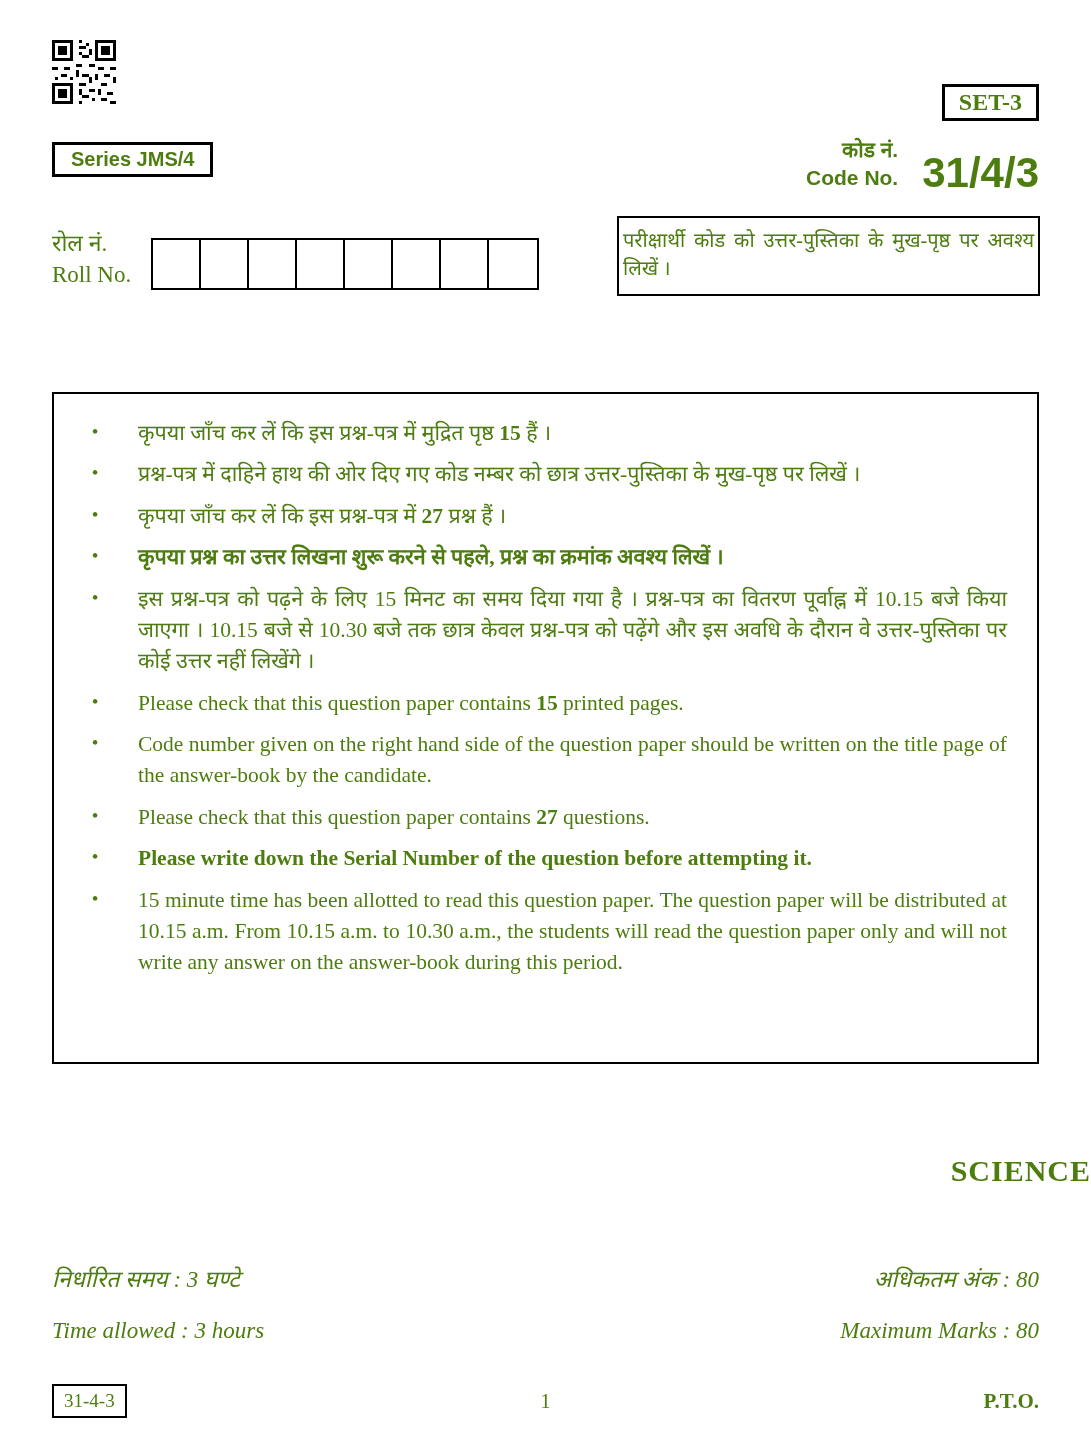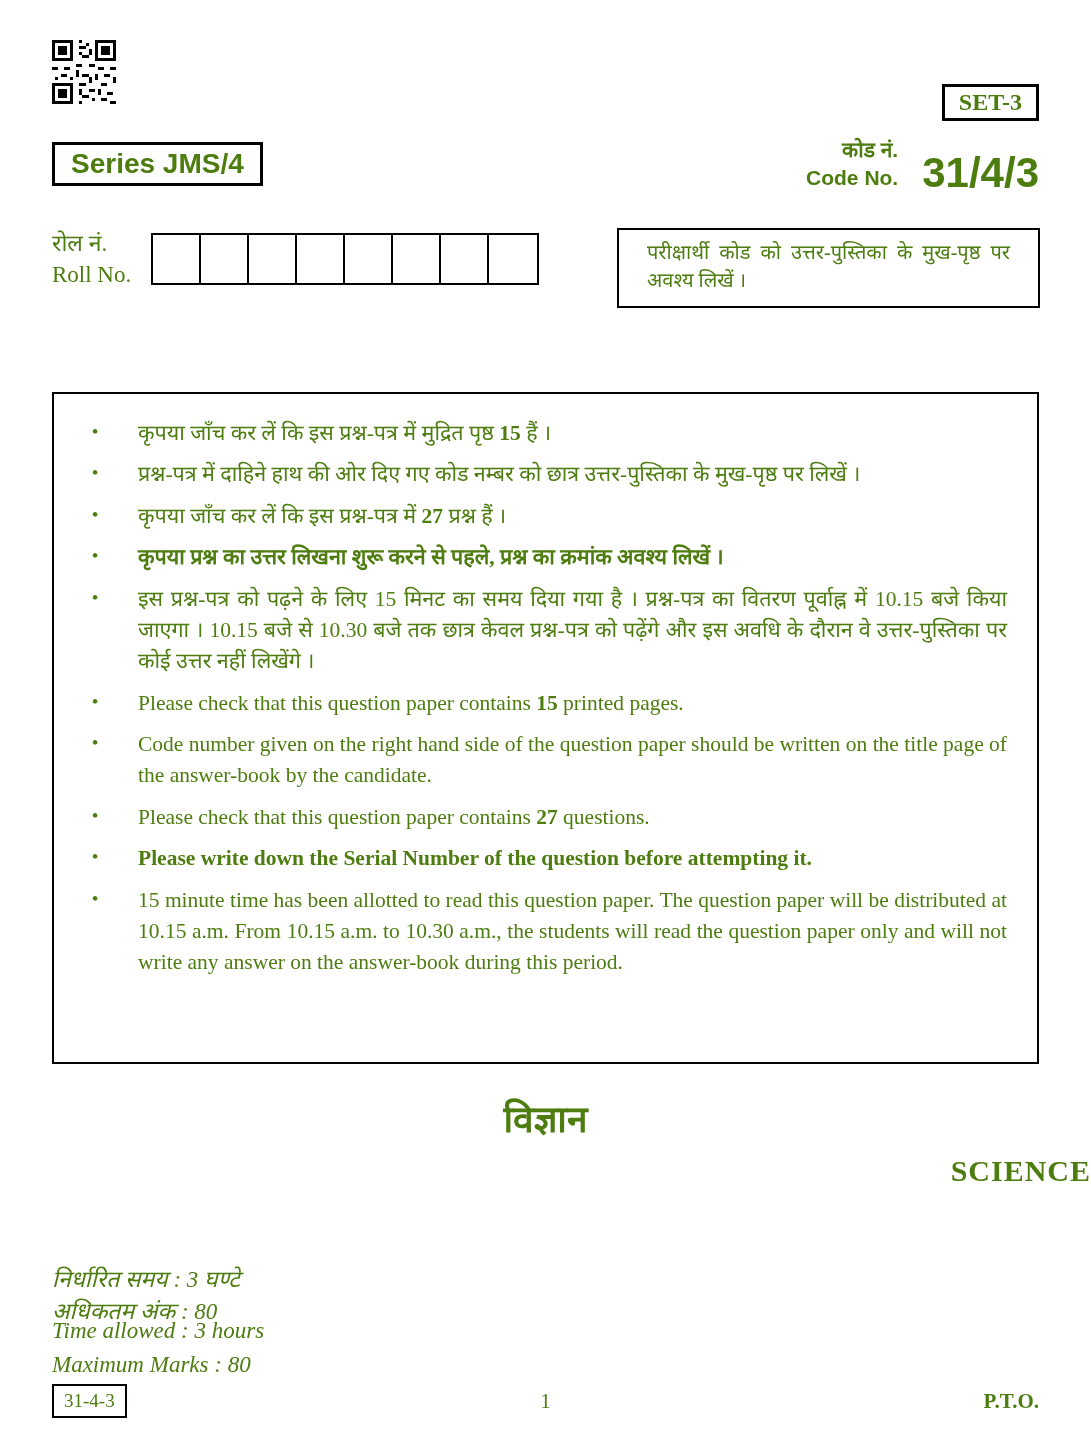--- a/index.html
+++ b/index.html
@@ -25,52 +25,52 @@
     border: 3px solid #000; padding: 2px 14px;
     font-weight: bold; font-size: 24px;
     font-family: "Liberation Serif", serif;
   }
 
   
   .series-box {
     position: absolute; top: 138px; left: 52px;
     border: 3px solid #000; padding: 3px 16px;
     font-family: "Liberation Sans", sans-serif;
-    font-weight: bold; font-size: 28px;
+    font-weight: bold; font-size: 20px;
   }
 
   
   .code-block {
     position: absolute; top: 132px; right: 52px;
     display: flex; align-items: flex-end; gap: 24px;
   }
   .code-labels {
     text-align: right;
     font-family: "Liberation Sans", sans-serif;
     font-weight: bold; font-size: 21px; line-height: 1.35;
   }
   .code-value {
     font-family: "Liberation Sans", sans-serif;
     font-weight: bold; font-size: 42px; line-height: 0.95;
   }
 
   
   .roll-row {
     position: absolute; top: 224px; left: 52px;
-    display: flex; gap: 20px; align-items: center;
+    display: flex; gap: 20px; align-items: flex-end;
   }
   .roll-label { font-size: 23px; line-height: 1.35; }
   .roll-boxes { display: flex; border: 2px solid #000; height: 52px; background: #fff; }
   .roll-cell { width: 48px; border-right: 2px solid #000; }
   .roll-cell:last-child { border-right: none; }
 
   
   .note-box {
-    position: absolute; top: 224px; left: 617px; width: 423px;
-    border: 2px solid #000; padding: 8px 28px;
+    position: absolute; top: 212px; left: 617px; width: 423px;
+    border: 2px solid #000; padding: 8px 4px;
     font-size: 20px; line-height: 1.4;
   }
   .note-hi { text-align: justify; margin-bottom: 4px; }
 
   
   .instruction-box {
     position: absolute; top: 388px; left: 52px; width: 987px;
     min-height: 672px;
     border: 2px solid #000;
     padding: 24px 30px 22px 28px;
@@ -96,21 +96,21 @@
   .title-en {
     position: absolute; top: 1150px; left: 0; width: 100%;
     text-align: right; font-size: 30px; font-weight: bold;
     letter-spacing: 1px;
   }
 
   
   .meta-row {
     position: absolute; left: 52px; right: 52px;
     display: flex; justify-content: space-between;
-    font-style: italic; font-size: 23px; flex-direction: column;
+    font-style: italic; font-size: 23px;
   }
   .meta-row1 { top: 1258px; }
   .meta-row2 { top: 1314px; gap: 8px; }
 
   
   .footer {
     position: absolute; top: 1380px; left: 52px; right: 52px;
     display: flex; align-items: center; height: 34px;
   }
   .footer-code {
@@ -247,21 +247,20 @@
           <span class="bullet">•</span>
           <span class="itext"><span>Please write down the Serial Number of the question before attempting it.</span></span>
         </li>
         <li class="instruction">
           <span class="bullet">•</span>
           <span class="itext"><span>15 minute time has been allotted to read this question paper. The question paper will be distributed at 10.15 a.m. From 10.15 a.m. to 10.30 a.m., the students will read the question paper only and will not write any answer on the answer-book during this period.</span></span>
         </li>
       </ul>
   </div>
 
-  <div class="title-hi">विज्ञान</div>
   <div class="title-en">SCIENCE</div>
 
   <div class="meta-row meta-row1">
     <span>निर्धारित समय : 3 घण्टे</span>
     <span>अधिकतम अंक : 80</span>
   </div>
   <div class="meta-row meta-row2">
     <span>Time allowed : 3 hours</span>
     <span>Maximum Marks : 80</span>
   </div>

